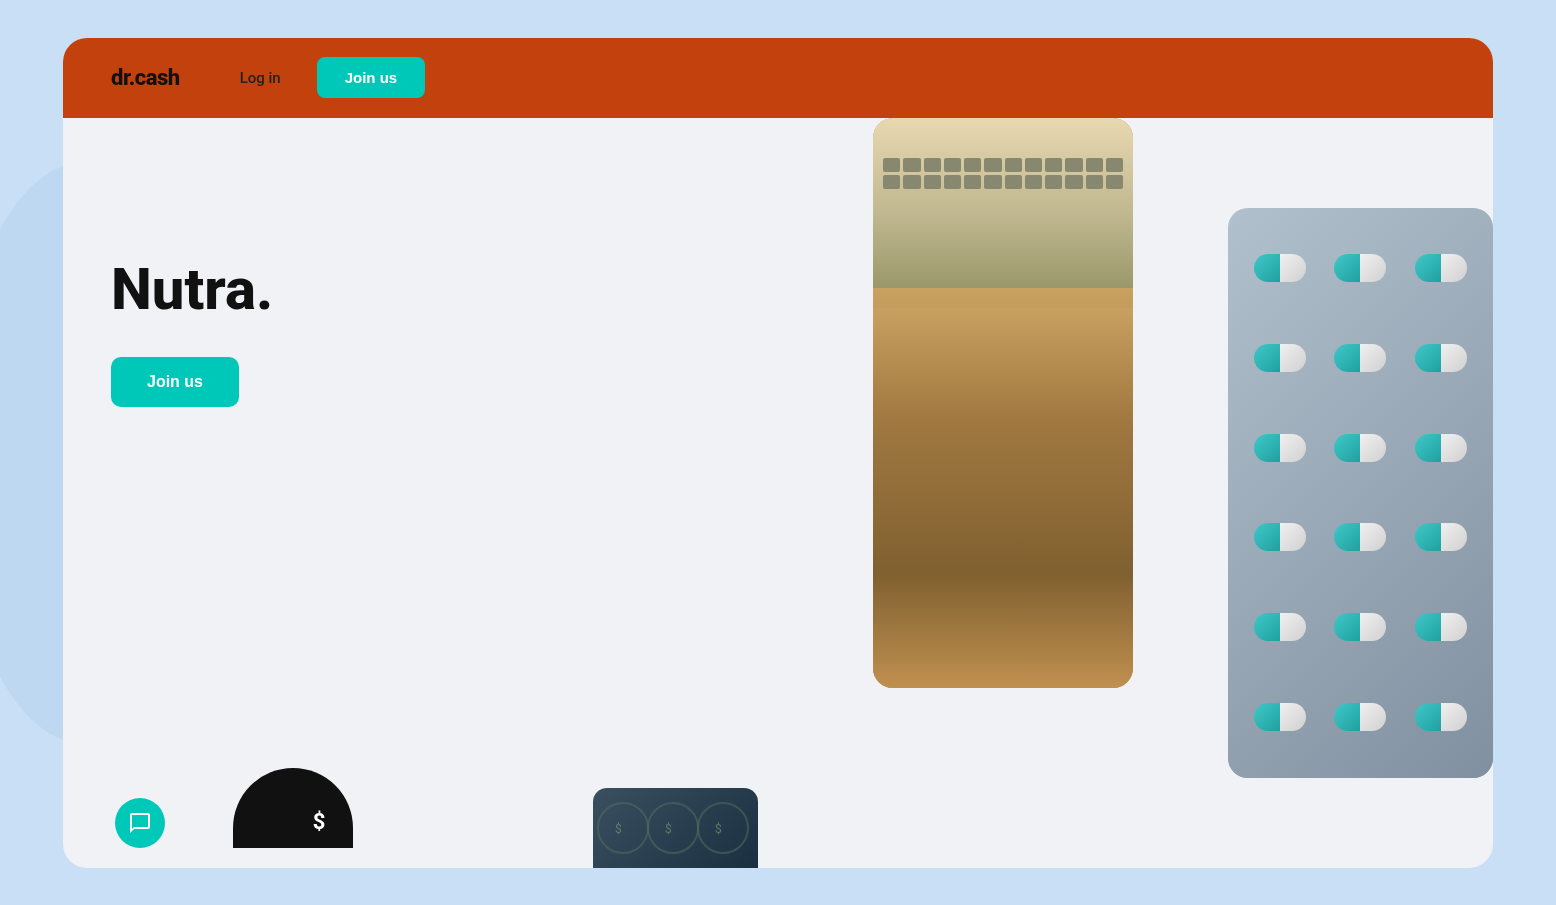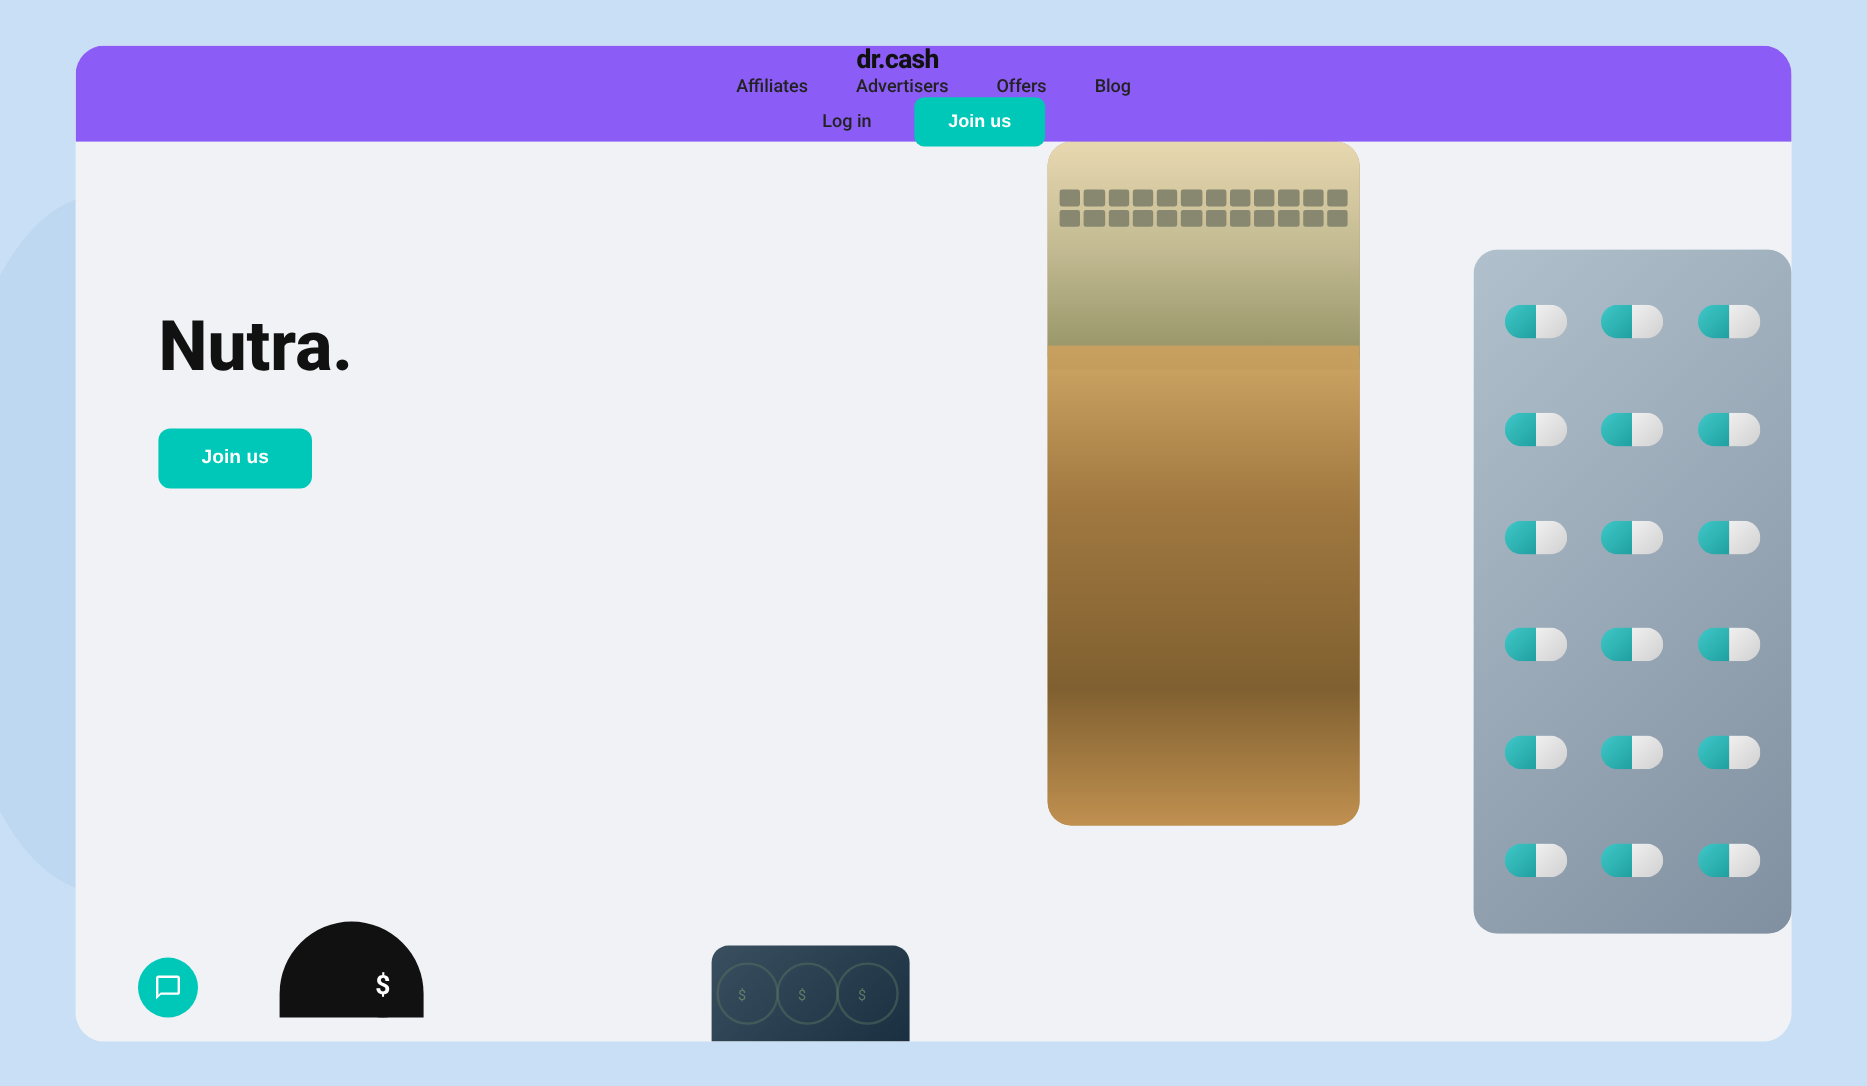--- a/index.html
+++ b/index.html
@@ -51,24 +51,23 @@
       overflow: hidden;
       z-index: 1;
     }
 
     
     .navbar {
       display: flex;
       align-items: center;
       padding: 0 48px;
       height: 80px;
-      background: #8b5cf6;
+      background: #c2410c;
       position: relative;
       z-index: 10;
-      flex-direction: column;
     }
 
     .logo {
       font-size: 22px;
       font-weight: 800;
       color: #111;
       letter-spacing: -0.5px;
       margin-right: 60px;
       white-space: nowrap;
     }
@@ -118,21 +117,20 @@
       align-items: flex-start;
       padding: 60px 48px 0 48px;
       position: relative;
       height: calc(100% - 80px);
     }
 
     .hero-left {
       flex: 1;
       padding-top: 80px;
       max-width: 600px;
-      margin-left: 21px;
     }
 
     .hero-title {
       font-size: 58px;
       font-weight: 800;
       color: #111;
       line-height: 1.1;
       margin-bottom: 36px;
     }
 
@@ -327,26 +325,20 @@
 <body>
 
 <div class="outer-wrapper">
   <div class="deco-circle"></div>
 
   <div class="main-card">
 
     <nav class="navbar">
       <div class="logo">dr.cash</div>
 
-      <div class="nav-links">
-        <a class="nav-link">Affiliates</a>
-        <a class="nav-link">Advertisers</a>
-        <a class="nav-link">Offers</a>
-        <a class="nav-link">Blog</a>
-      </div>
 
       <div class="nav-right">
         <span class="login-link">Log in</span>
         <button class="join-btn-nav">Join us</button>
       </div>
     </nav>
 
     <div class="hero">
       <div class="hero-left">
         <h1 class="hero-title">

